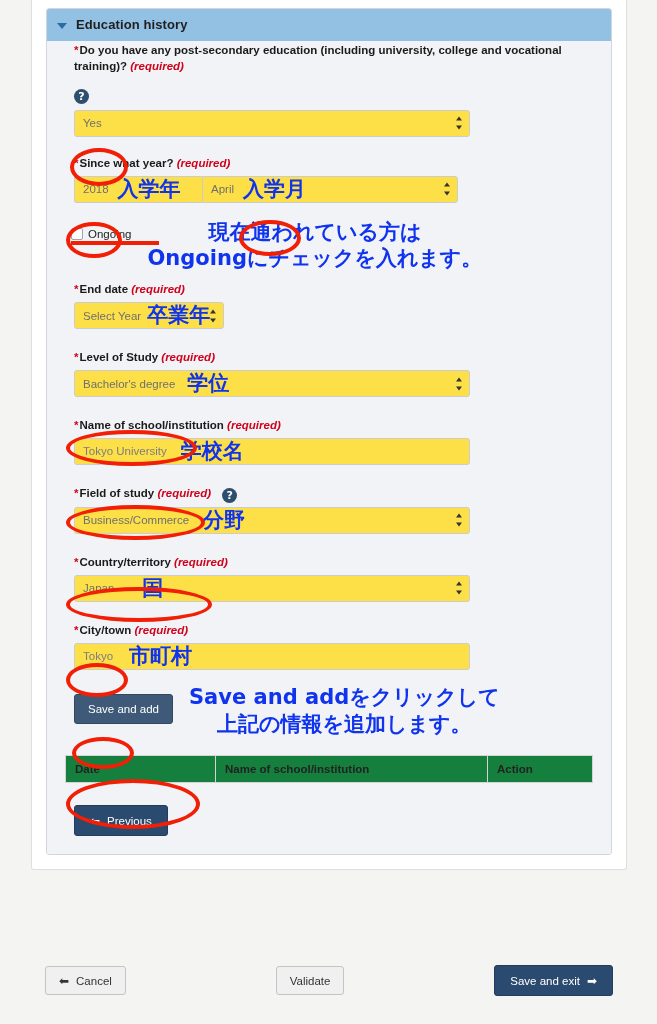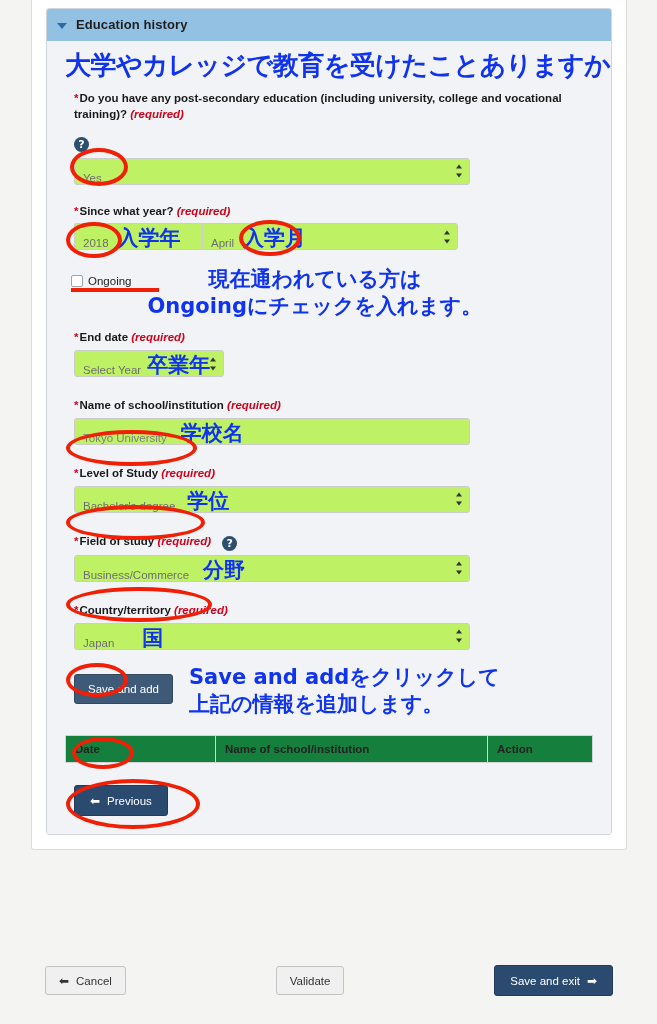--- a/index.html
+++ b/index.html
@@ -91,28 +91,28 @@
     font-size: 11px;
     font-weight: bold;
     text-align: center;
     line-height: 15px;
     font-family: "DejaVu Sans", sans-serif;
     vertical-align: -2px;
   }
 
   
   .ctrl {
-    background: #bef264;
+    background: #fde047;
     border: 1px solid #ccc;
     border-radius: 3px;
     height: 27px;
     font-size: 11.5px;
     color: #6f6f6f;
     display: flex;
-    align-items: flex-end;
+    align-items: center;
     padding: 0 8px;
     position: relative;
   }
   .ctrl.wide { width: 396px; }
   .ctrl.text { color: #7d7d7d; }
   .spin {
     position: absolute;
     right: 7px; top: 50%;
     transform: translateY(-50%);
     width: 7px; height: 13px;
@@ -237,21 +237,20 @@
 <div class="card">
   <div class="panel">
 
     <div class="panel-head">
       <span class="caret"></span>
       <span class="panel-title">Education history</span>
     </div>
 
     <div class="panel-body">
 
-      <div class="jp jp-head">大学やカレッジで教育を受けたことありますか</div>
 
       <div class="fgroup">
         <div class="flabel label-pad">
           <span class="ast">*</span><span>Do you have any post-secondary education (including university, college and vocational training)?</span>
           <span class="req">(required)</span>
         </div>
         <div style="padding-left:9px;margin:9px 0 6px 0;">
           <span class="helpicon">?</span>
         </div>
         <div class="ctrl wide" style="margin-left:9px;">
@@ -310,46 +309,46 @@
             <span class="spin">
                 <i class="up"></i>
                 <i class="dn"></i>
               </span>
           </div>
         </div>
       </div>
 
       <div class="fgroup" style="margin-top:21px;">
         <div class="flabel label-pad">
-          <span class="ast">*</span><span>Name of school/institution</span>
-          <span class="req">(required)</span>
-        </div>
-        <div class="ctrl wide text" style="margin-left:9px;">
-          <span>Tokyo University</span>
-          <span class="jp jp-inline" style="margin-left:14px;">学校名</span>
-        </div>
-      </div>
-
-      <div class="fgroup" style="margin-top:21px;">
-        <div class="flabel label-pad">
           <span class="ast">*</span><span>Level of Study</span>
           <span class="req">(required)</span>
         </div>
         <div class="ctrl wide" style="margin-left:9px;">
           <span>Bachelor's degree</span>
           <span class="jp jp-inline" style="margin-left:12px;">学位</span>
           <span class="spin">
               <i class="up"></i>
               <i class="dn"></i>
             </span>
         </div>
       </div>
 
       <div class="fgroup" style="margin-top:21px;">
         <div class="flabel label-pad">
+          <span class="ast">*</span><span>Name of school/institution</span>
+          <span class="req">(required)</span>
+        </div>
+        <div class="ctrl wide text" style="margin-left:9px;">
+          <span>Tokyo University</span>
+          <span class="jp jp-inline" style="margin-left:14px;">学校名</span>
+        </div>
+      </div>
+
+      <div class="fgroup" style="margin-top:21px;">
+        <div class="flabel label-pad">
           <span class="ast">*</span><span>Field of study</span>
           <span class="req">(required)</span>
           <span class="helpicon" style="margin-left:8px;">?</span>
         </div>
         <div class="ctrl wide" style="margin-left:9px;">
           <span>Business/Commerce</span>
           <span class="jp jp-inline" style="margin-left:14px;">分野</span>
           <span class="spin">
               <i class="up"></i>
               <i class="dn"></i>
@@ -365,22 +364,32 @@
         <div class="ctrl wide" style="margin-left:9px;">
           <span>Japan</span>
           <span class="jp jp-inline" style="margin-left:28px;">国</span>
           <span class="spin">
               <i class="up"></i>
               <i class="dn"></i>
             </span>
         </div>
       </div>
 
-
-      <div style="display:flex;align-items:flex-start;margin-top:14px;">
+      <div class="fgroup" style="margin-top:21px;">
+        <div class="flabel label-pad">
+          <span class="ast">*</span><span>City/town</span>
+          <span class="req">(required)</span>
+        </div>
+        <div class="ctrl wide text" style="margin-left:9px;">
+          <span>Tokyo</span>
+          <span class="jp jp-inline" style="margin-left:16px;">市町村</span>
+        </div>
+      </div>
+
+      <div style="display:flex;align-items:flex-start;margin-top:14px;text-align:center;">
         <div style="margin-left:9px;margin-top:10px;">
           <div class="btn btn-save-add">
             <span>Save and add</span>
           </div>
         </div>
         <div style="margin-left:16px;">
           <div class="jp jp-block">Save and addをクリックして</div>
           <div class="jp jp-block">上記の情報を追加します。</div>
         </div>
       </div>

